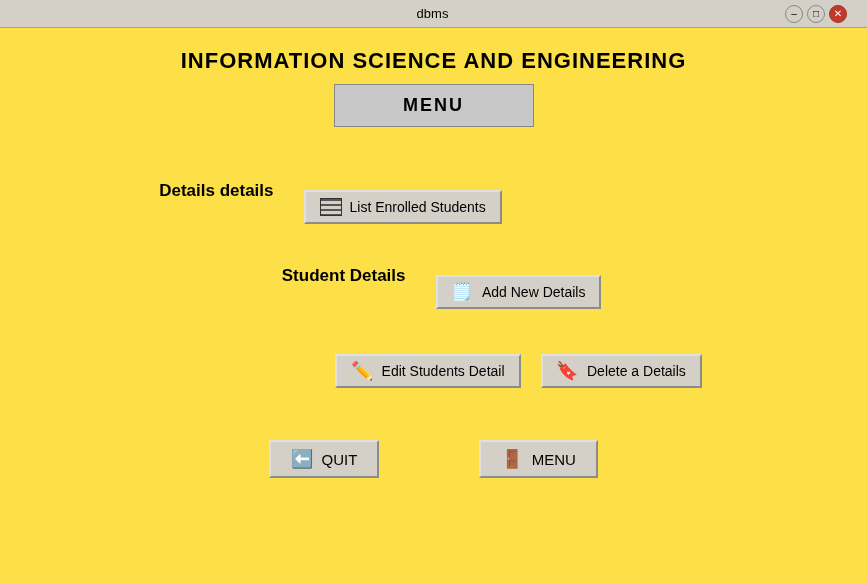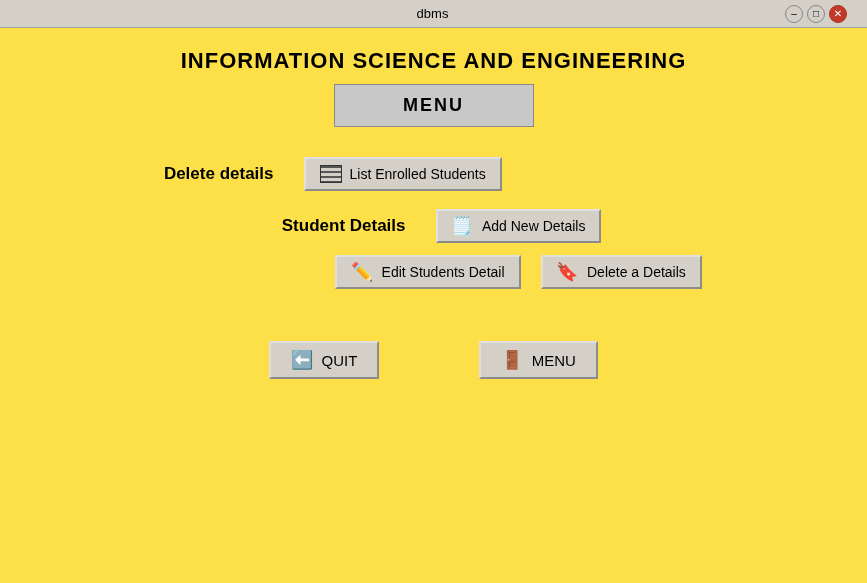--- a/index.html
+++ b/index.html
@@ -110,20 +110,21 @@
       background: #d4d0c8;
       border: 2px outset #e0e0e0;
       padding: 6px 14px;
       font-size: 14px;
       cursor: pointer;
       display: flex;
       align-items: center;
       gap: 8px;
       min-width: 150px;
       color: #000;
+      margin-top: 33px;
     }
 
     .btn-icon {
       font-size: 18px;
       line-height: 1;
     }
 
     .subject-row1, .subject-row2 {
       display: flex;
       align-items: center;
@@ -189,21 +190,21 @@
   </div>
 </div>
 
 <div class="main">
 
   <div class="app-title">INFORMATION SCIENCE AND ENGINEERING</div>
 
   <div class="menu-bar">MENU</div>
 
   <div class="section">
-    <div class="section-label">Delete details</div>
+    <div class="section-label">Details details</div>
     <div class="btn-row">
       <button class="action-btn">
         <span class="btn-icon list-icon"></span>
         <span>List Enrolled Students</span>
       </button>
     </div>
   </div>
 
   <div class="subject-row1">
     <div class="section-label">Student Details</div>

